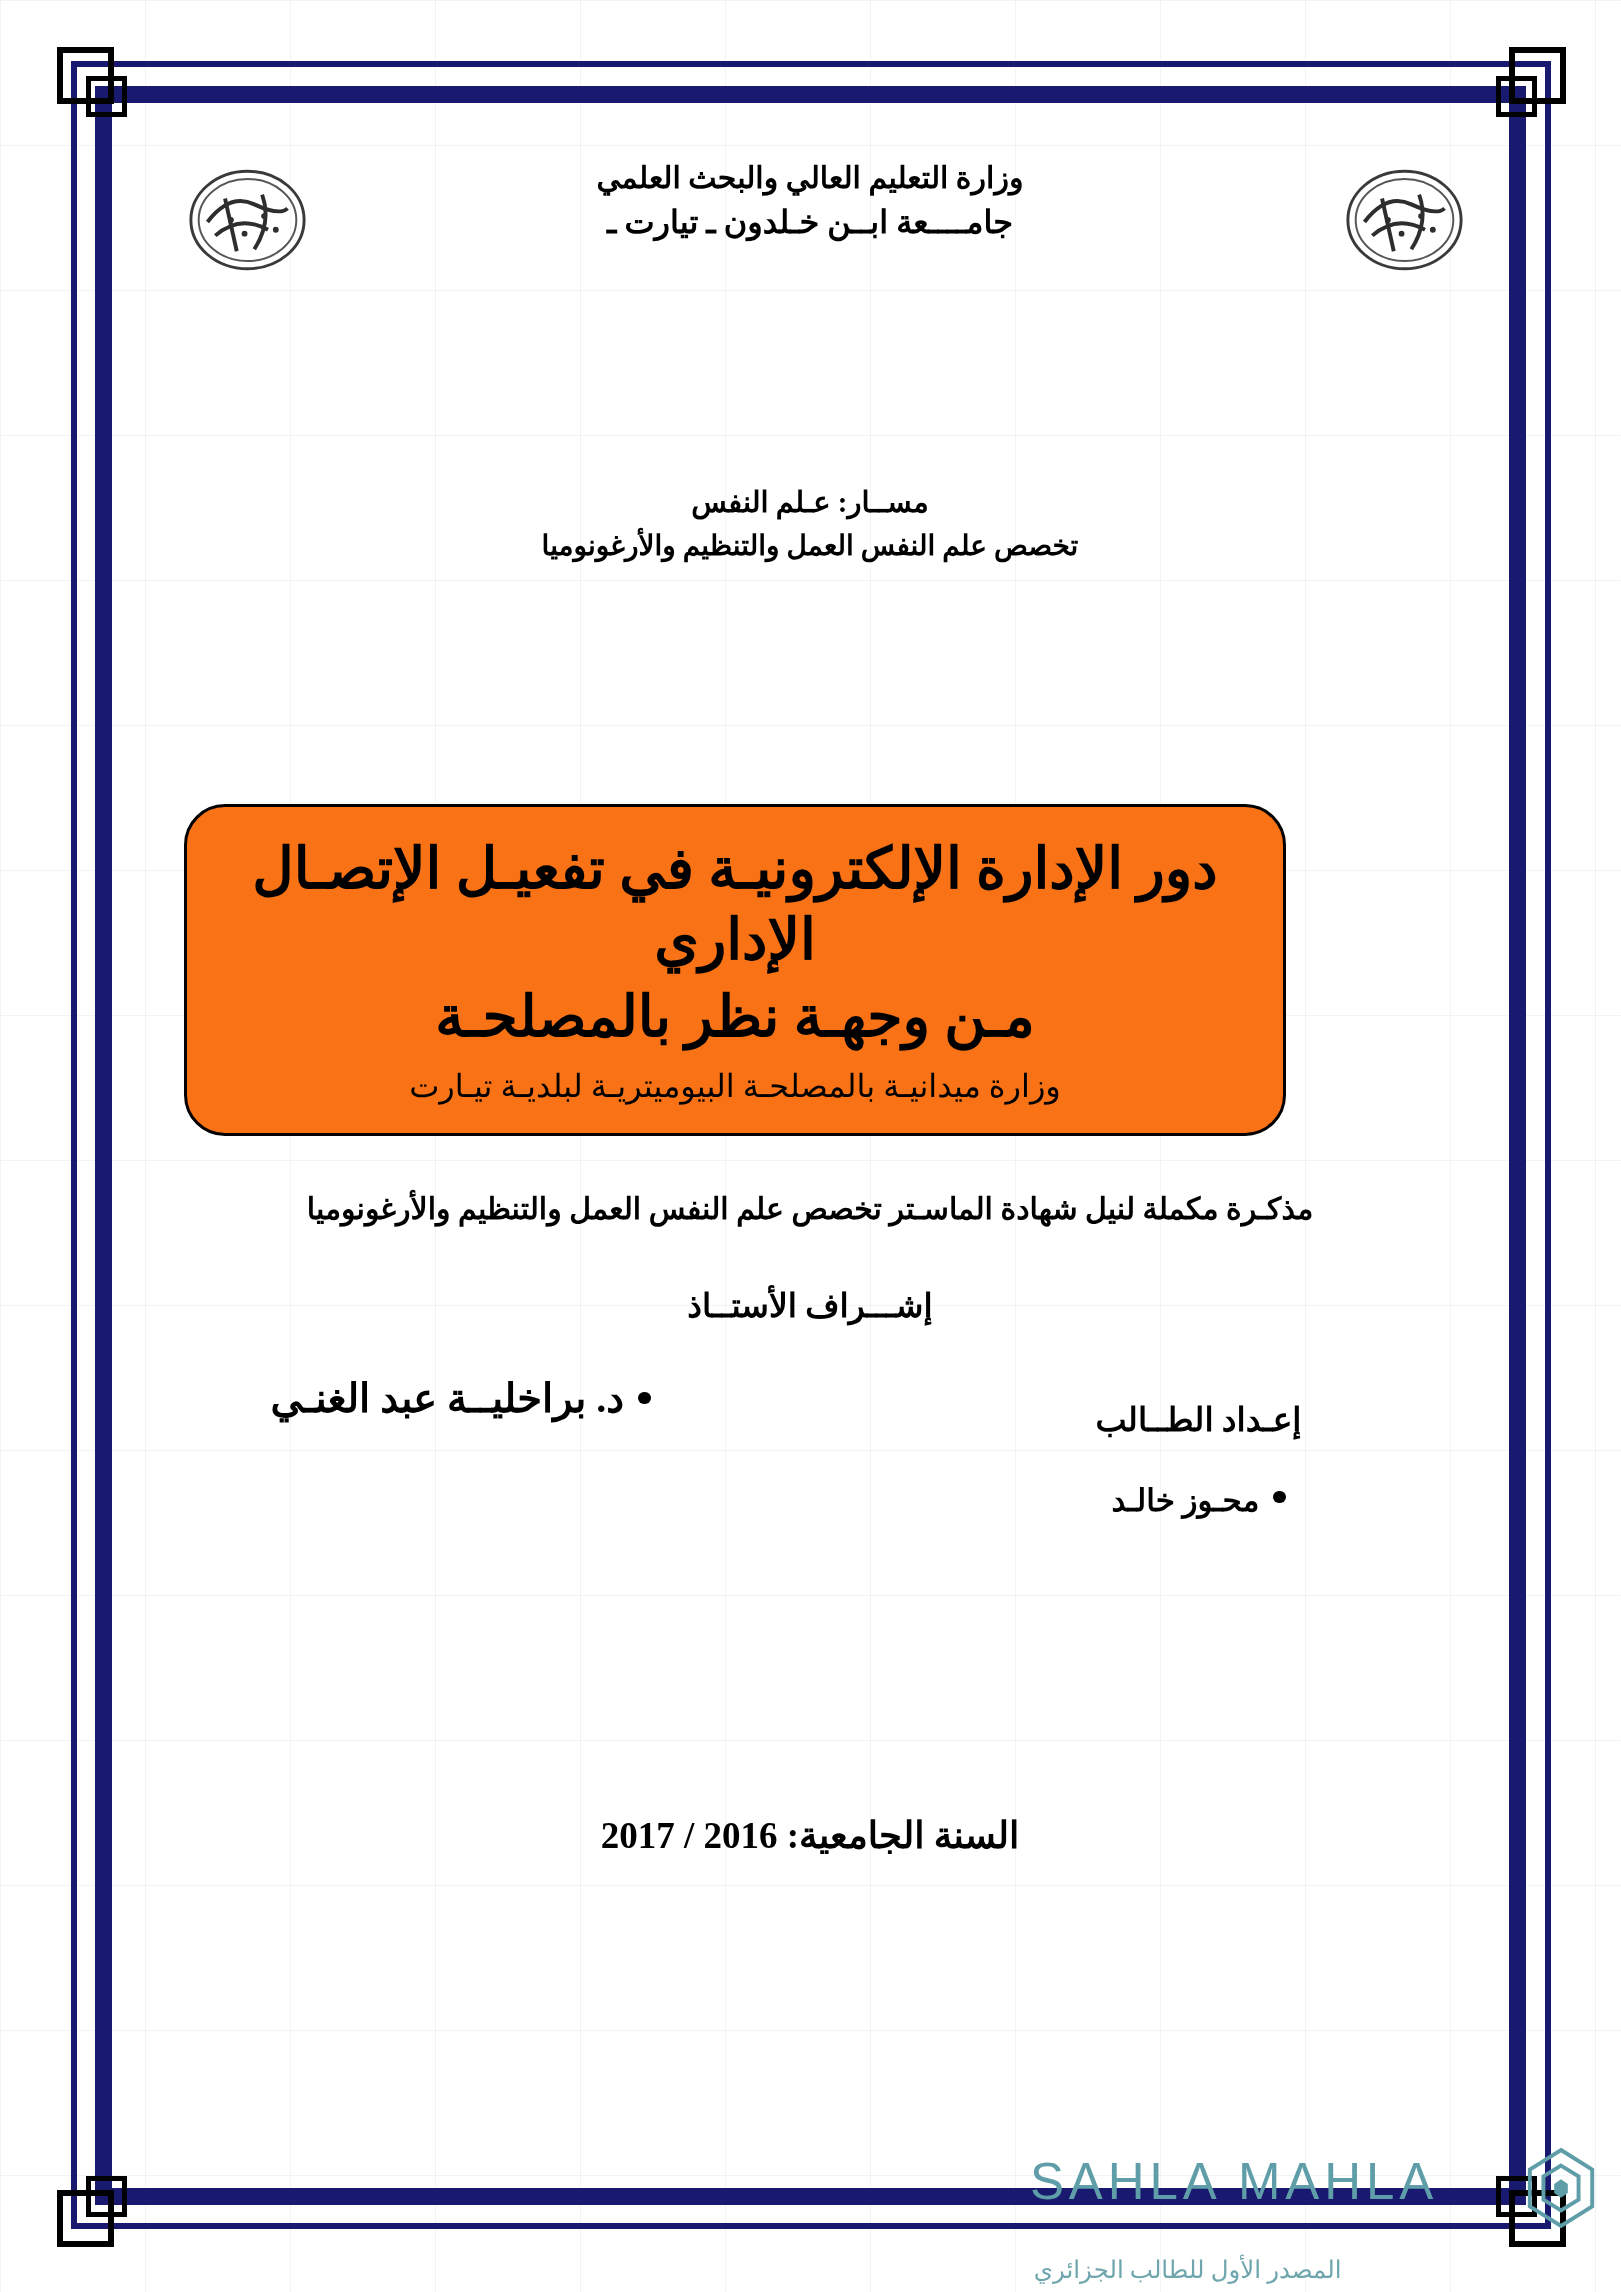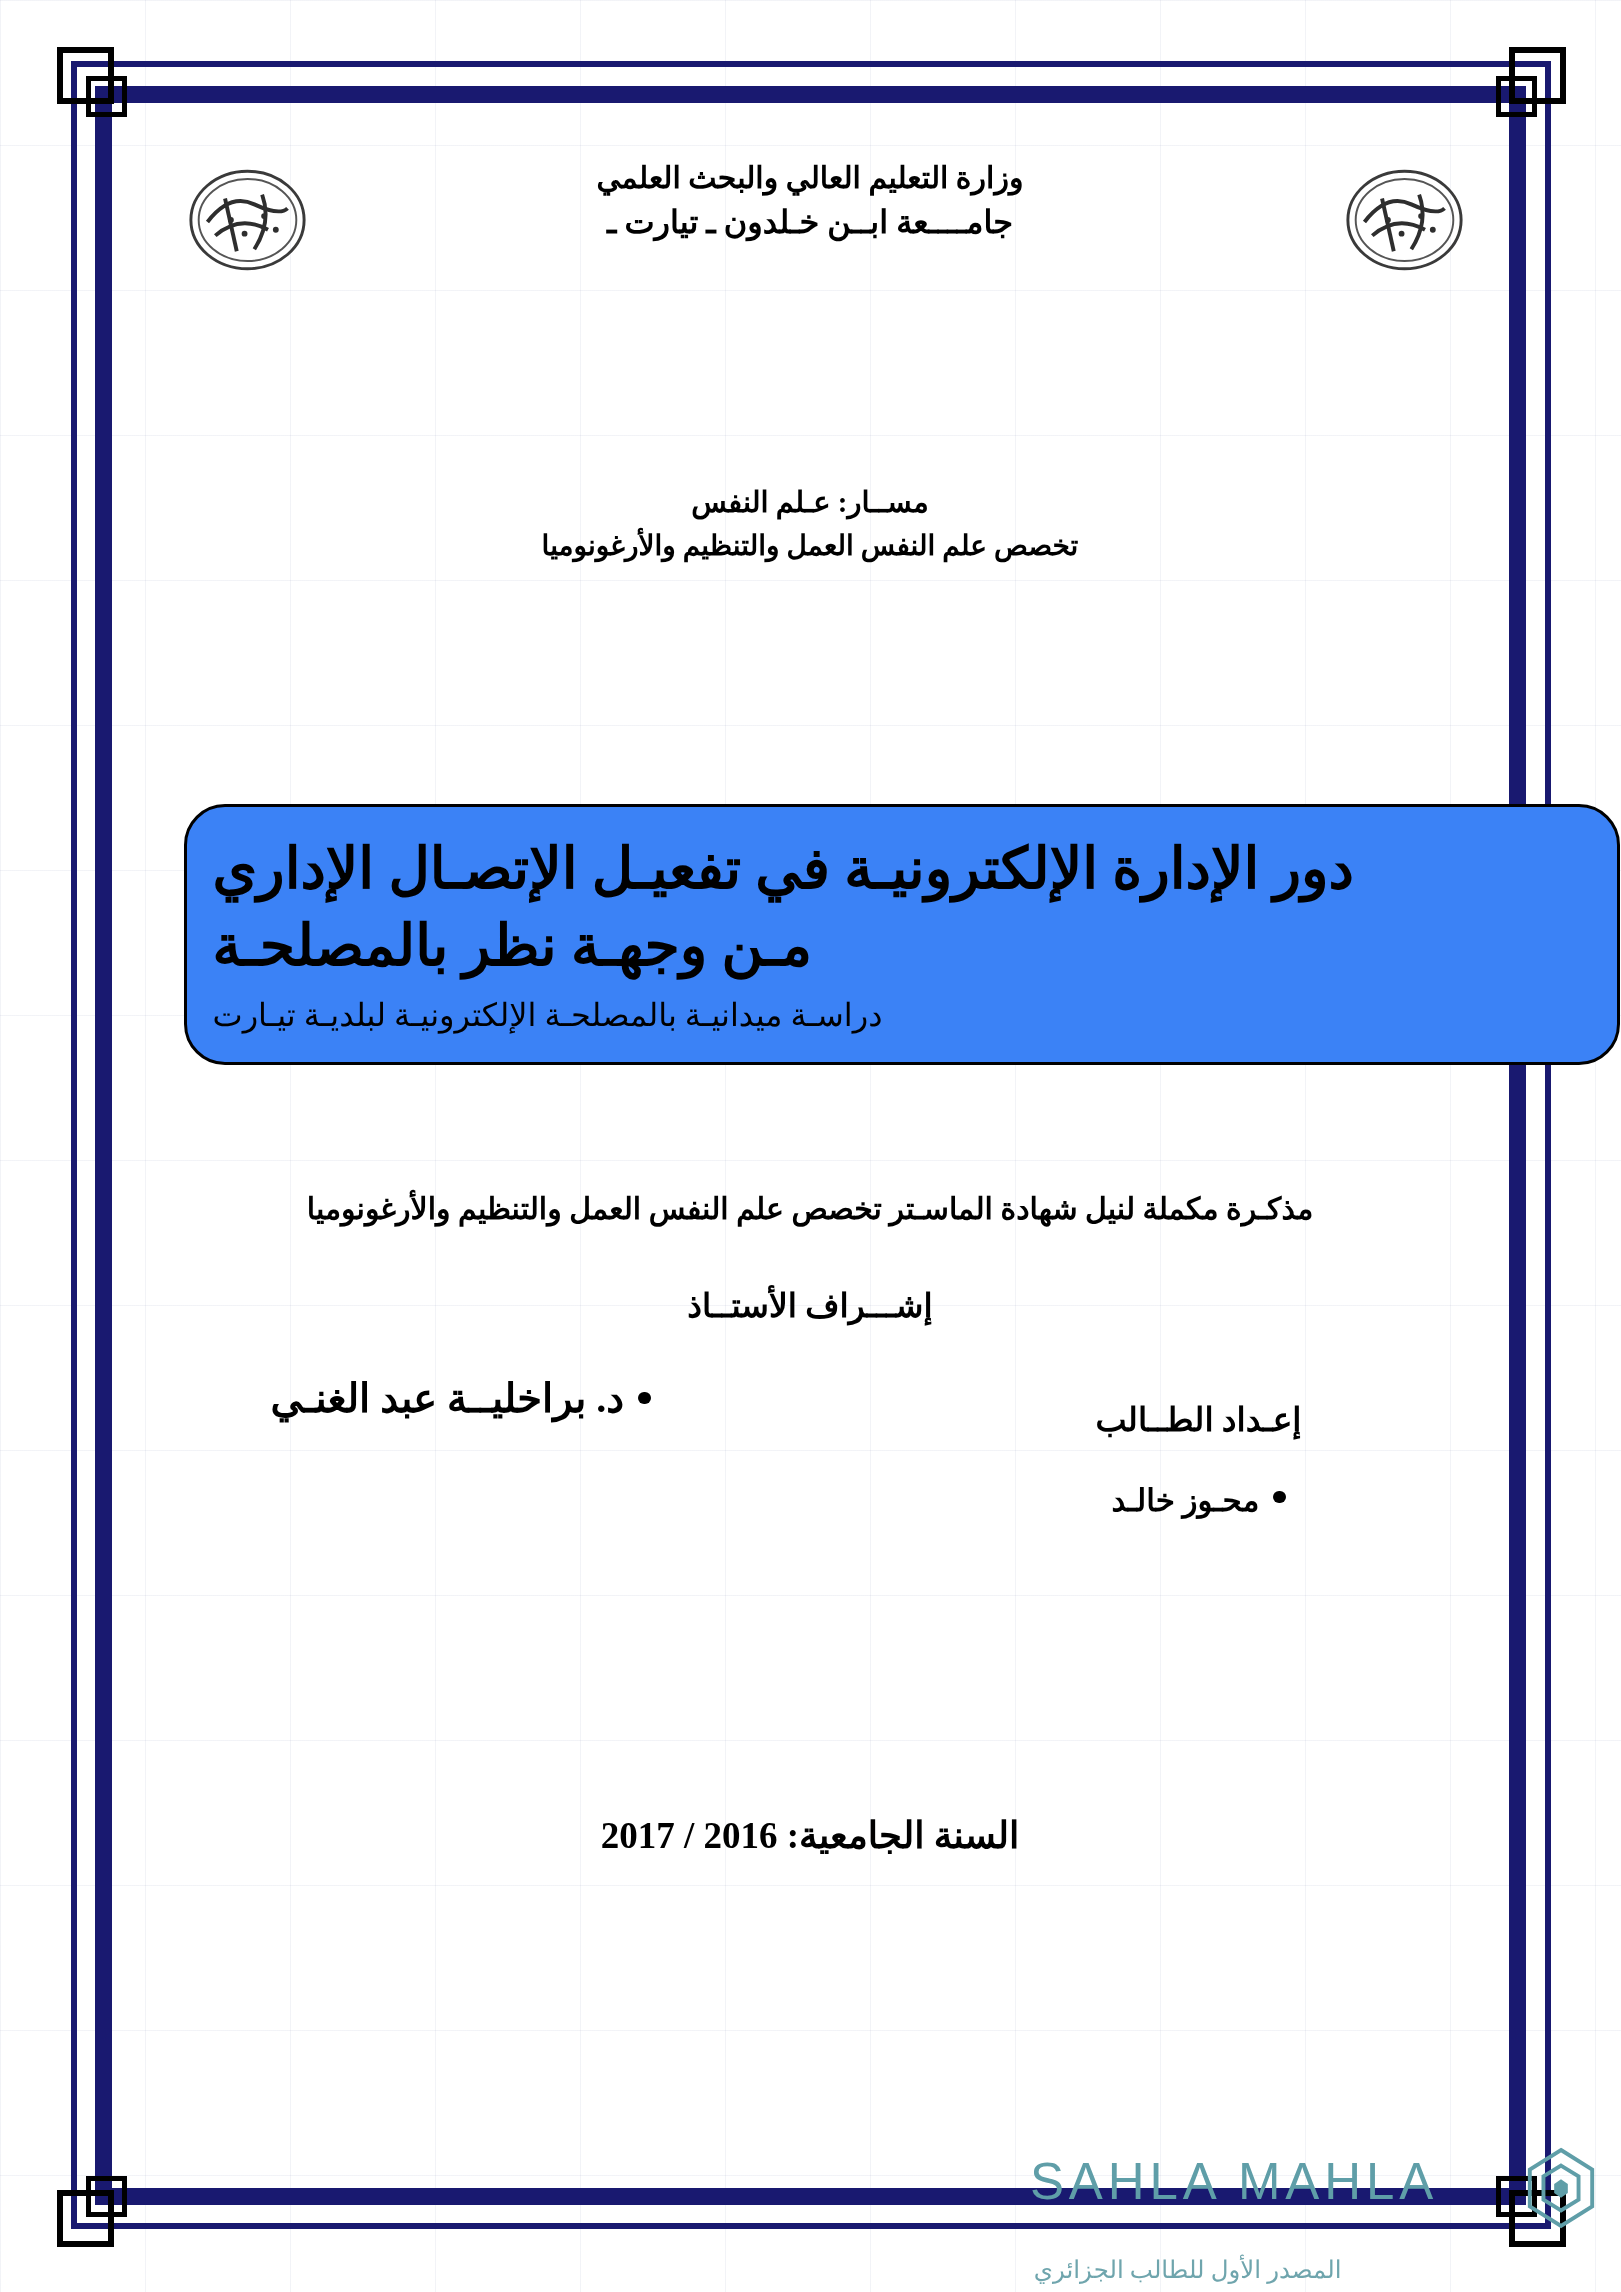--- a/index.html
+++ b/index.html
@@ -140,27 +140,27 @@
     font-size: 28px;
     font-weight: bold;
     line-height: 1.5;
   }
 
   
   .title-box {
     position: absolute;
     top: 686px;
     left: 57px;
-    width: 1436px;
+    width: 1102px;
     border: 3.9px solid #000;
     border-radius: 41px;
     box-sizing: border-box;
     padding: 27.4px 25.5px 25.5px;
-    text-align: left;
-    background: #3b82f6;
+    text-align: center;
+    background: #f97316;
   }
   .title-l1, .title-l2 {
     font-family: "Liberation Serif", "DejaVu Serif", serif;
     font-weight: bold;
     color: #000;
     line-height: 1.24;
   }
   .title-l1 { font-size: 57px; }
   .title-l2 { font-size: 57px; margin-top: 5.9px; }
   .title-sub {
@@ -350,21 +350,21 @@
     </div>
 
     <div class="spec">
       <div class="l1">مســار: عـلم النفس</div>
       <div class="l2">تخصص علم النفس العمل والتنظيم والأرغونوميا</div>
     </div>
 
     <div class="title-box">
       <div class="title-l1">دور الإدارة الإلكترونيـة في تفعيـل الإتصـال الإداري</div>
       <div class="title-l2">مـن وجهـة نظر بالمصلحـة</div>
-      <div class="title-sub">دراسـة ميدانيـة بالمصلحـة الإلكترونيـة لبلديـة تيـارت</div>
+      <div class="title-sub">وزارة ميدانيـة بالمصلحـة البيوميتريـة لبلديـة تيـارت</div>
     </div>
 
     <div class="degree">مذكـرة مكملة لنيل شهادة الماسـتر تخصص علم النفس العمل والتنظيم والأرغونوميا</div>
 
     <div class="supervision-label">إشـــراف الأستــاذ</div>
 
     <div class="people-row">
       <div class="student-col">
         <div class="person-label">إعـداد الطــالب</div>
         <div class="person-name">

